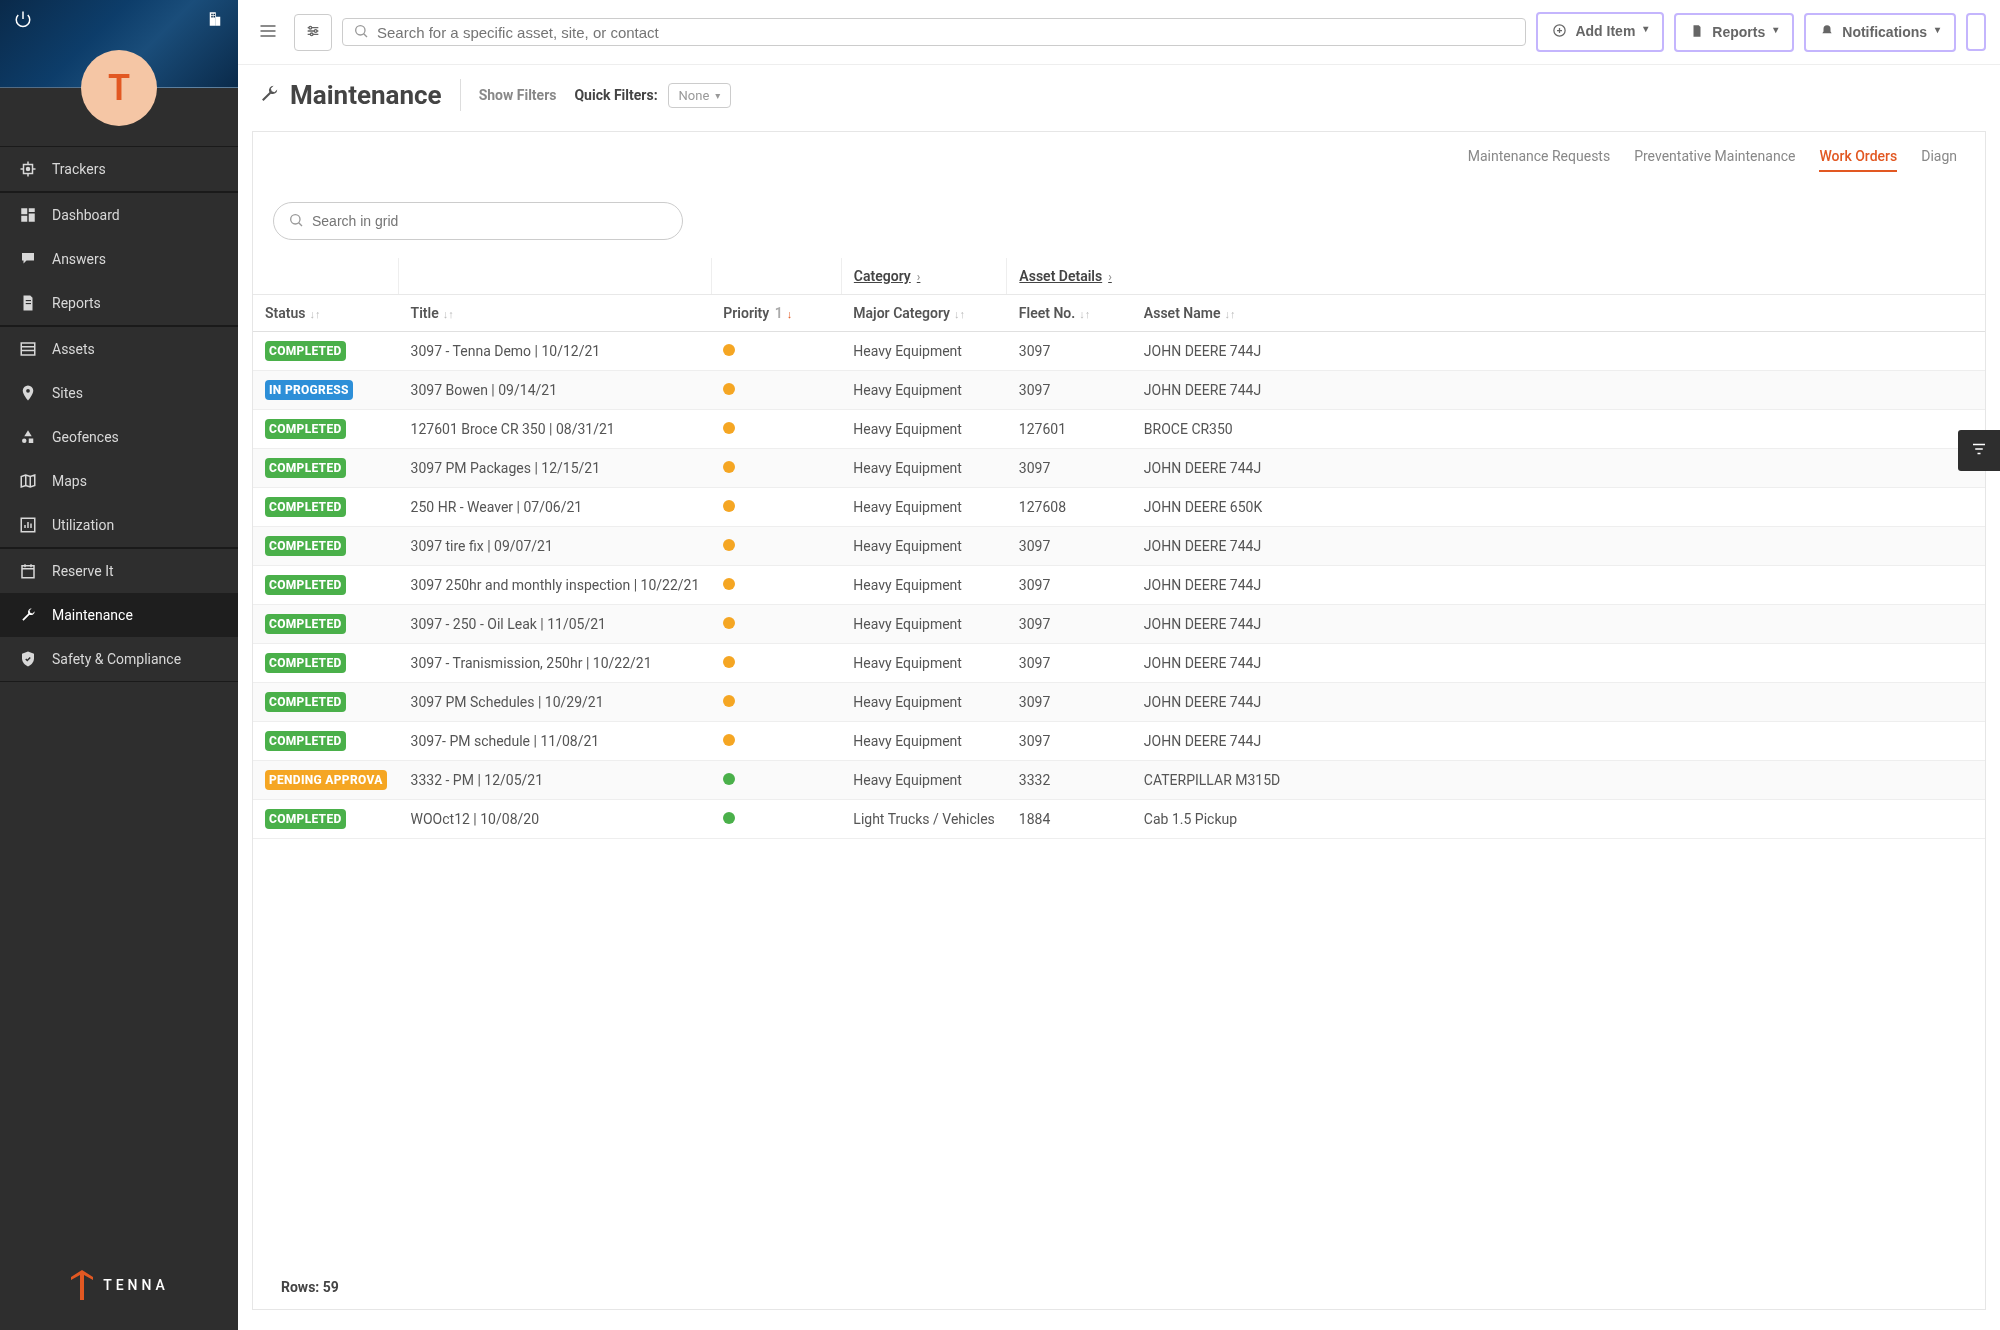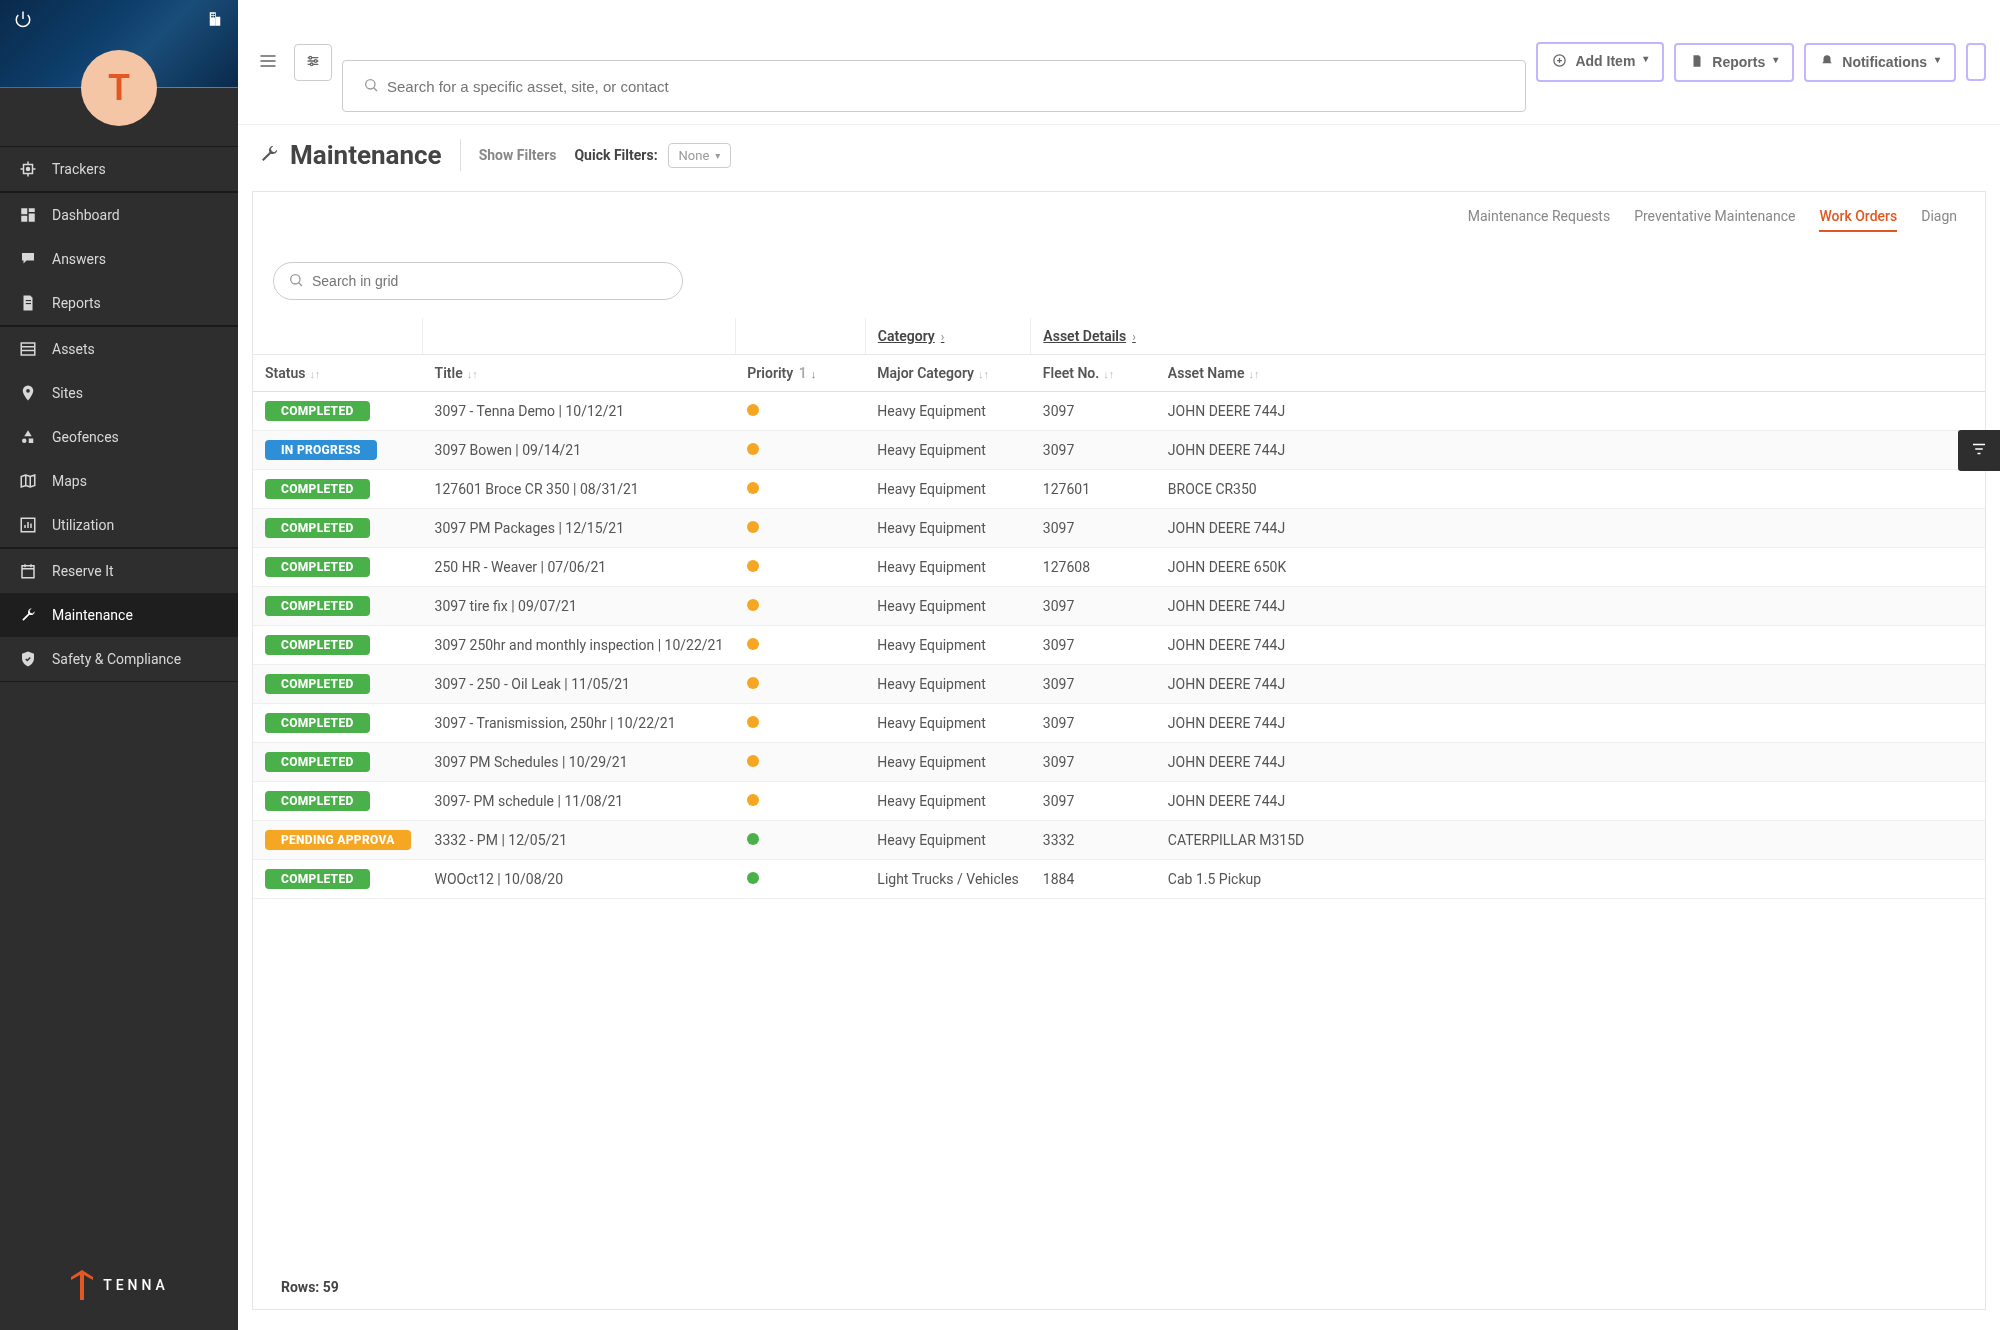--- a/index.html
+++ b/index.html
@@ -18,21 +18,21 @@
 .nav-item.active { background:#1e1e1e; color:#fff;}
 .nav-item .ic { width:20px; height:20px; display:inline-flex; align-items:center; justify-content:center; flex-shrink:0;}
 .sidebar-footer { margin-top:auto; padding: 20px 0 30px; display:flex; justify-content:center; align-items:center; gap:8px; color:#fff; letter-spacing:4px; font-size:14px; font-weight:500;text-align:right;}
 .logo-mark svg { display:block;}
 
 
 .main { flex:1; display:flex; flex-direction:column; min-width:0; background:#fff;}
 .topbar { display:flex; align-items:center; padding: 12px 14px; gap:10px; border-bottom:1px solid #eee;}
 .hamburger { padding:6px; cursor:pointer; color:#666;}
 .filter-btn { border:1px solid #ccc; border-radius:4px; padding:8px 10px; cursor:pointer; color:#666; background:#fff;}
-.search-main { flex:1; min-width:200px; border:1px solid #ccc; border-radius:4px; display:flex; align-items:center; padding:0 20px; height:52px;margin-top:48px;}
+.search-main { flex:1; min-width:200px; border:1px solid #ccc; border-radius:4px; display:flex; align-items:center; padding:0 10px; height:28px;}
 .search-main input { border:none; outline:none; flex:1; font-size:15px; color:#666; background:transparent;}
 .btn-outline { border:2px solid #c4b5fd; border-radius:4px; padding:9px 14px; color:#666; display:flex; align-items:flex-start; gap:8px; cursor:pointer; font-weight:600; font-size:14px; background:#fff;}
 .btn-outline .chev { font-size:10px;}
 
 
 .page-header { display:flex; align-items:center; padding: 14px 20px 10px; gap:18px;}
 .page-title-wrap { display:flex; align-items:center; gap:10px;}
 .page-title { font-size:26px; font-weight:700; color:#444;}
 .divider-v { width:1px; height:32px; background:#ddd;}
 .show-filters { color:#888; font-weight:700; cursor:pointer;}
@@ -51,21 +51,21 @@
 
 
 .table-wrap { overflow:auto; flex:1; min-height:0;}
 table { border-collapse:collapse; width:100%; min-width:1060px;}
 thead th { text-align:left; font-weight:600; color:#555; padding:10px 12px; border-bottom:1px solid #e0e0e0; font-size:14px; white-space:nowrap;}
 thead tr.super th { border-bottom:1px solid #e8e8e8; font-weight:600; color:#444;text-decoration:underline;}
 .sort-ic { color:#bbb; font-size:11px; margin-left:4px;}
 .sort-ic.active { color:#e25822;}
 tbody td { padding:9px 12px; border-bottom:1px solid #eee; font-size:14px; color:#555; white-space:nowrap;}
 tbody tr:nth-child(even) td { background:#fafafa;}
-.badge { display:inline-block; padding:3px 16px; border-radius:4px; font-weight:800; font-size:12px; color:#fff; letter-spacing:0.3px;}
+.badge { display:inline-block; padding:3px 4px; border-radius:4px; font-weight:800; font-size:12px; color:#fff; letter-spacing:0.3px;}
 .badge.completed { background:#4ab04a;}
 .badge.inprogress { background:#2d8fd8;}
 .badge.pending { background:#f5a623;}
 .prio-dot { width:12px; height:12px; border-radius:50%; display:inline-block;}
 .prio-orange { background:#f5a623;}
 .prio-green { background:#4ab04a;}
 .rows-footer { padding:10px 28px 0; font-weight:700; color:#444;}
 
 
 .float-filter { position:absolute; right:0; top:430px; background:#2e2e2e; color:#fff; padding:10px 12px; cursor:pointer; border-radius:3px 0 0 3px;}

